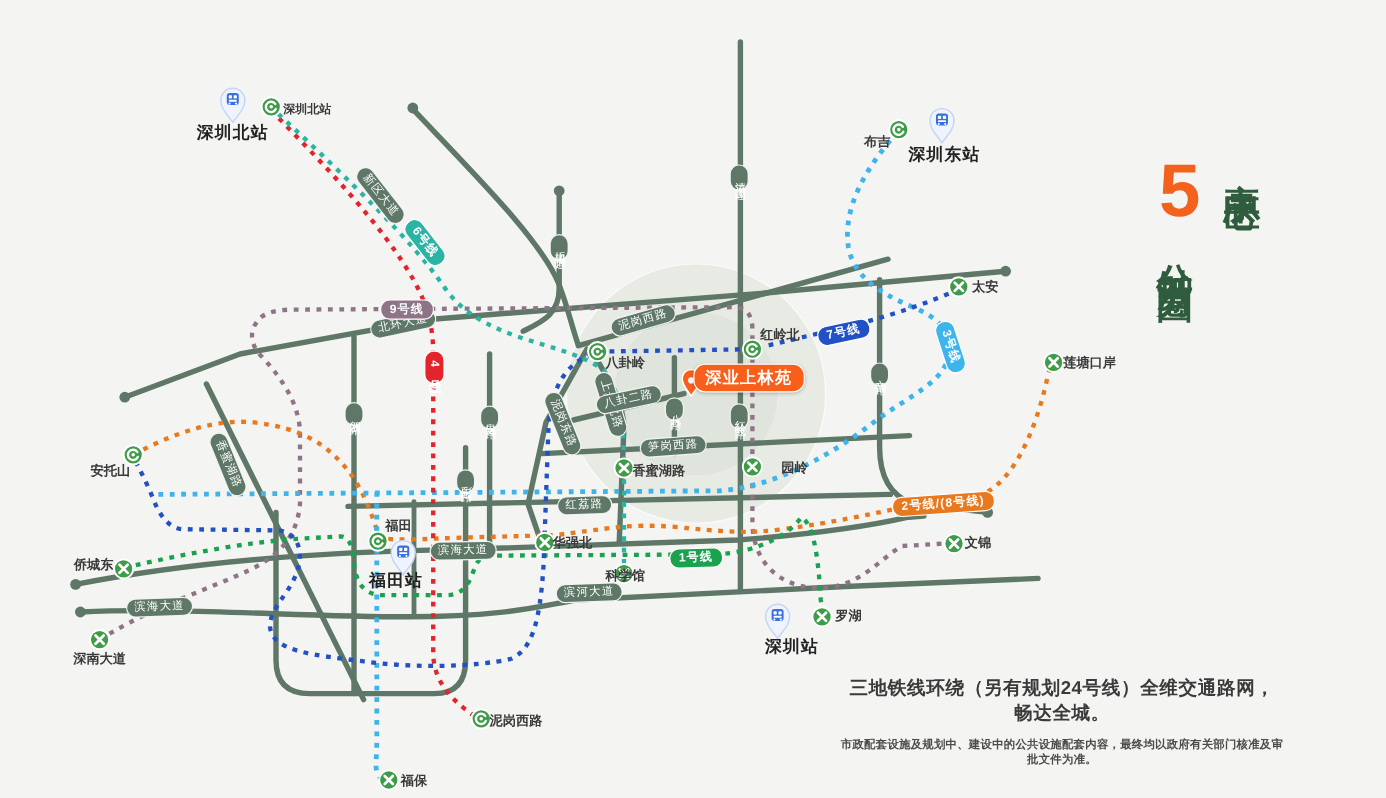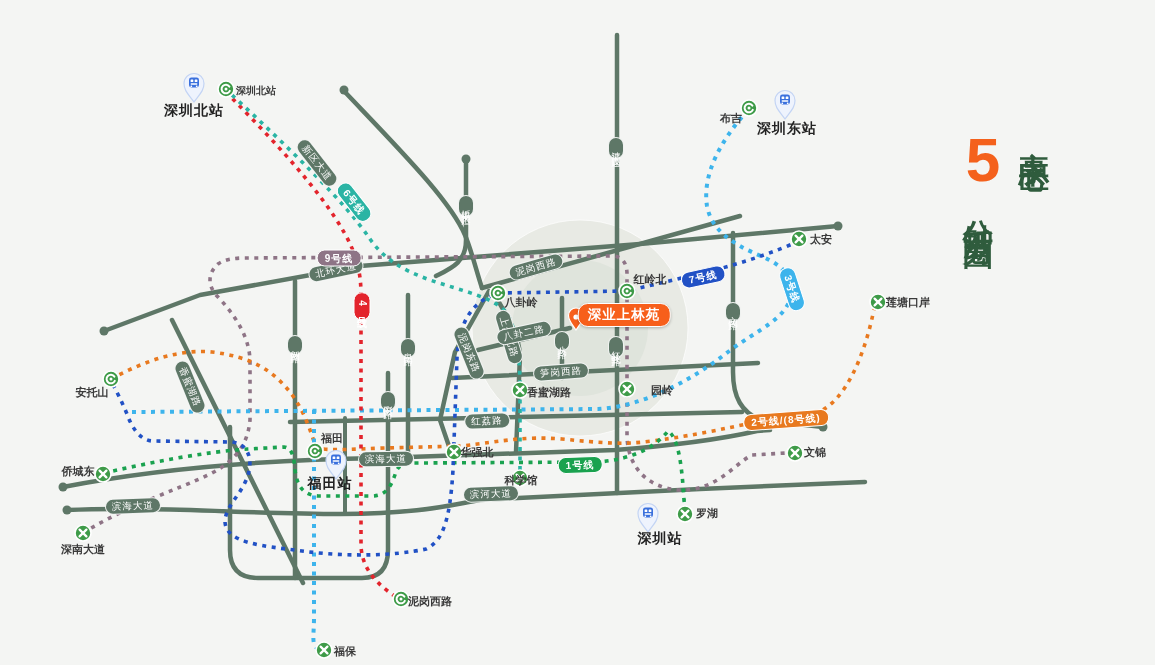--- a/index.html
+++ b/index.html
@@ -268,14 +268,16 @@
   <div class="headline">
     <div class="hl-col-right">享中心区</div>
     <div class="hl-col-left">
       <div class="hl-num">5</div>
       <div class="hl-vert">分钟活力圈</div>
     </div>
   </div>
 
 
   <div class="footer">
+    <div class="footer-headline">三地铁线环绕（另有规划24号线）全维交通路网，畅达全城。</div>
+    <div class="footer-disclaimer">市政配套设施及规划中、建设中的公共设施配套内容，最终均以政府有关部门核准及审批文件为准。</div>
   </div>
 </div>
 
 </body></html>

